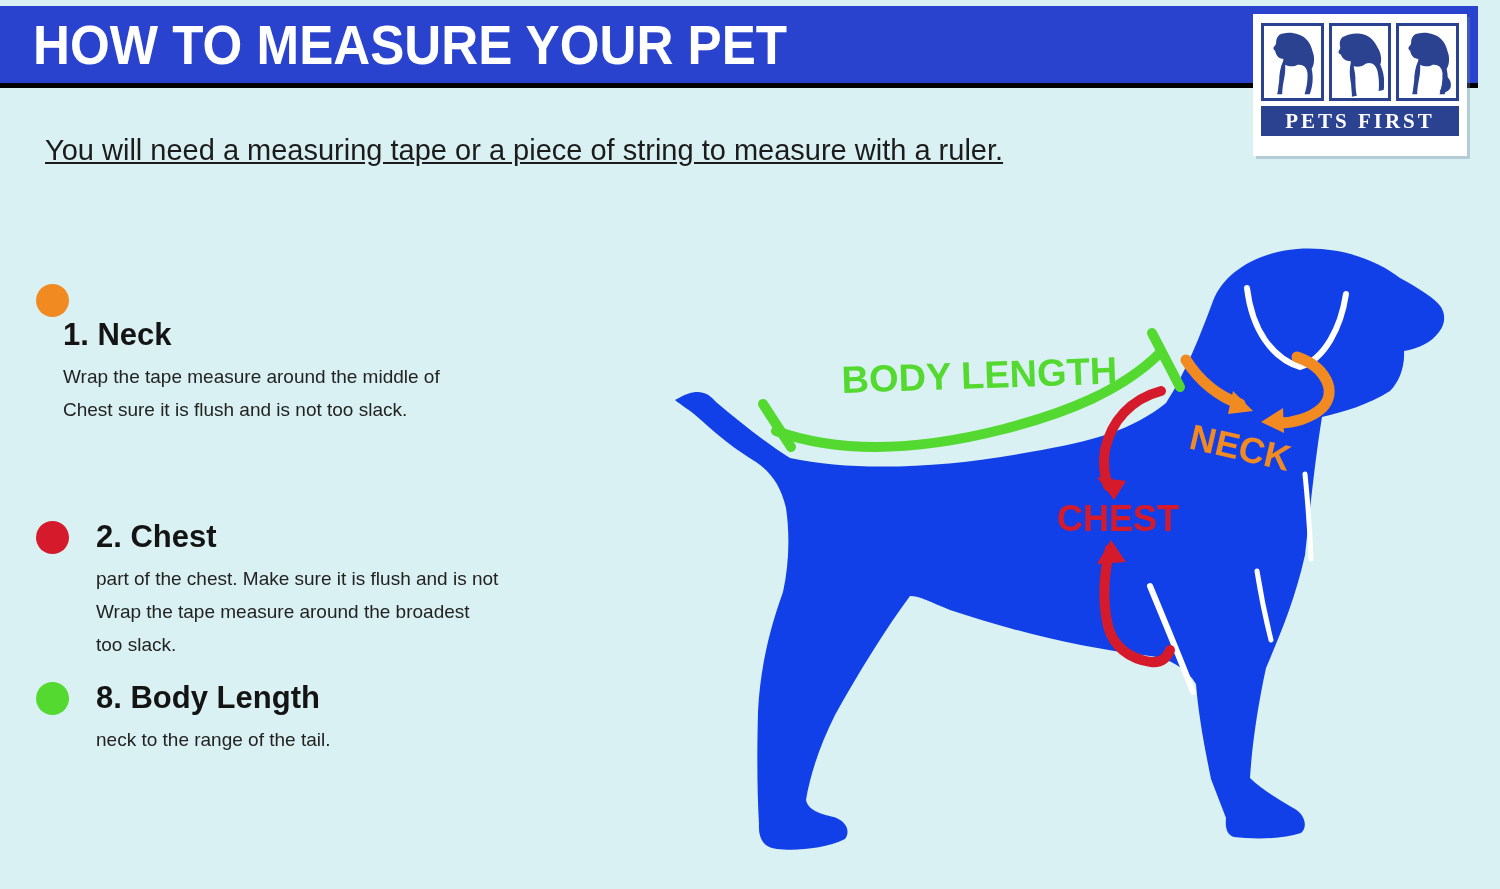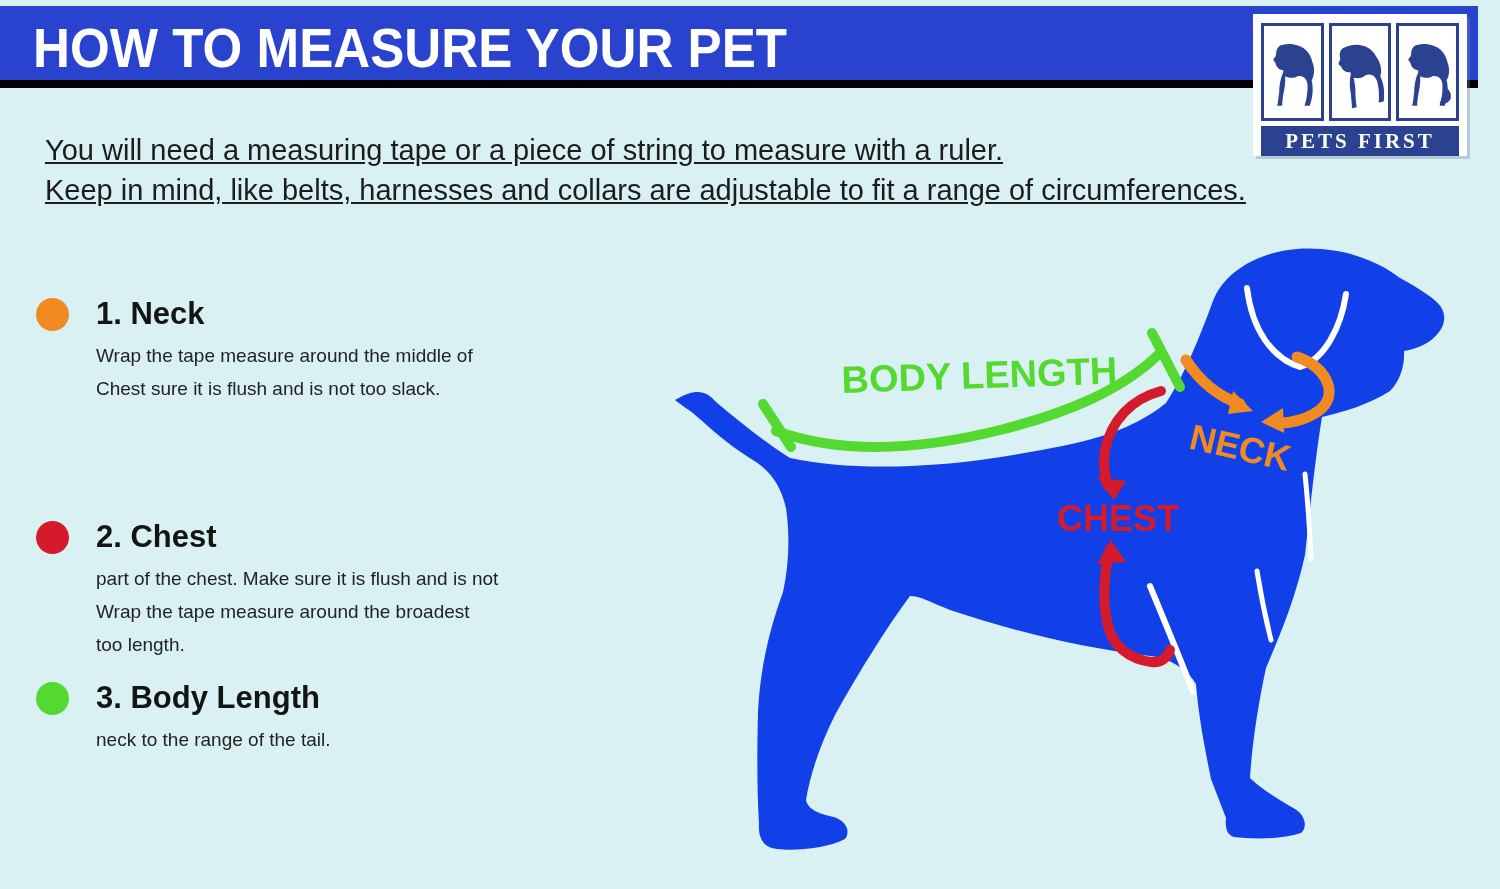--- a/index.html
+++ b/index.html
@@ -1,42 +1,42 @@
 <!DOCTYPE html>
 <html><head>
 <meta charset="utf-8">
 <style>
   html,body{margin:0;padding:0;background:#fff;}
   .canvas{position:relative;width:1500px;height:889px;background:#d9f1f2;overflow:hidden;
           font-family:"Liberation Sans",sans-serif;}
 
   
   .header{position:absolute;left:0;top:6px;width:1478px;height:82px;background:#2a43cf;
-          border-bottom:8px solid #000000;display:flex;align-items:flex-end;
+          border-bottom:5px solid #000000;display:flex;align-items:center;
           padding-left:33px;box-sizing:border-box;}
   .header .title{color:#ffffff;font-size:55px;font-weight:bold;margin:0;white-space:nowrap;
           transform:scaleX(.93);transform-origin:left center;letter-spacing:0;}
 
   
   .logo{position:absolute;left:1253px;top:14px;width:214px;height:142px;background:#ffffff;
-        box-sizing:border-box;padding:9px 8px 0;display:flex;flex-direction:column;
+        box-sizing:border-box;padding:9px 8px 20px;display:flex;flex-direction:column;
         box-shadow:3px 3px 0 rgba(110,135,160,.35);}
   .logo-dogs{display:flex;gap:5px;flex:1;}
   .dog-box{flex:1;border:3px solid #2b4291;display:flex;align-items:flex-end;justify-content:center;overflow:hidden;}
   .dog-box svg{width:86%;height:94%;display:block;}
   .logo-banner{margin-top:5px;height:30px;background:#2b4291;color:#ffffff;display:flex;
         align-items:center;justify-content:center;font-family:"Liberation Serif",serif;
         font-weight:bold;font-size:21px;letter-spacing:3px;white-space:nowrap;}
 
   
   .intro{position:absolute;left:45px;top:130px;font-size:29px;color:#1c1c1c;line-height:40px;text-decoration:underline;}
 
   
   .step{position:absolute;left:36px;display:flex;}
-  #step-1{top:296px;} #step-2{top:475px;margin-top:44px;} #step-3{top:680px;}
+  #step-1{top:282px;flex-direction:column;} #step-2{top:475px;margin-top:44px;} #step-3{top:680px;}
   .bullet{width:33px;height:33px;border-radius:50%;margin-top:2px;flex:0 0 auto;}
   .b-orange{background:#f28a22;} .b-red{background:#d51b2b;} .b-green{background:#53d92f;}
   .step-body{margin-left:27px;width:575px;}
   .step-heading{font-size:31px;font-weight:bold;color:#141414;margin:0 0 7px 0;}
   .step-line{font-size:19px;color:#232323;line-height:33px;}
 
   
   .diagram-svg{position:absolute;left:0;top:0;width:1500px;height:889px;}
   .diagram-label{font-family:"Liberation Sans",sans-serif;font-weight:bold;}
 </style>
@@ -68,46 +68,45 @@
           <path fill="#2b4291" d="M15,3 C11,3 8,7 8,12 C8,14 7,15 6,16 C5,17 5,19 7,20 C8,25 11,28 15,28 L15,30 C12,36 11,44 11,50 C10,56 10,60 9,63 L14,63 C14,58 15,52 16,47 C17,43 17,38 17,34 C21,36 26,36 29,34 C35,33 39,37 39,44 C39,50 38,57 36,63 L41,63 C44,56 45,46 43,38 C46,33 46,26 44,21 C42,12 37,6 30,4 C25,2 19,2 15,3 Z"></path>
           <path fill="#2b4291" d="M39,44 C45,45 48,50 47,56 C45,61 40,62 36,60 C39,56 40,50 39,44 Z"></path>
         </svg>
       </div>
     </div>
     <div class="logo-banner">PETS FIRST</div>
   </div>
 
   <div class="intro">
     <div>You will need a measuring tape or a piece of string to measure with a ruler.</div>
-    <div>Keep in mind, like belts, harnesses and collars are adjustable to fit a range of circumferences.</div>
   </div>
 
   <div class="step" id="step-1">
     <div class="bullet b-orange"></div>
     <div class="step-body">
       <div class="step-heading">1. Neck</div>
       <div class="step-line">Wrap the tape measure around the middle of</div>
       <div class="step-line">Chest sure it is flush and is not too slack.</div>
     </div>
   </div>
 
   <div class="step" id="step-2">
     <div class="bullet b-red"></div>
     <div class="step-body">
       <div class="step-heading">2. Chest</div>
       <div class="step-line">part of the chest. Make sure it is flush and is not</div>
       <div class="step-line">Wrap the tape measure around the broadest</div>
-      <div class="step-line">too length.</div>
+      <div class="step-line">too slack.</div>
     </div>
   </div>
 
   <div class="step" id="step-3">
     <div class="bullet b-green"></div>
     <div class="step-body">
-      <div class="step-heading">3. Body Length</div>
+      <div class="step-heading">8. Body Length</div>
       <div class="step-line">neck to the range of the tail.</div>
     </div>
   </div>
 
   <svg class="diagram-svg" viewBox="0 0 1500 889">
 
     <path fill="#1240e8" d="
       M675,400 C695,388 706,390 716,402 C740,422 762,440 790,458
       C855,472 945,468 1030,452 C1095,441 1132,430 1166,403
       C1186,372 1200,336 1213,301 C1224,272 1258,252 1297,249

